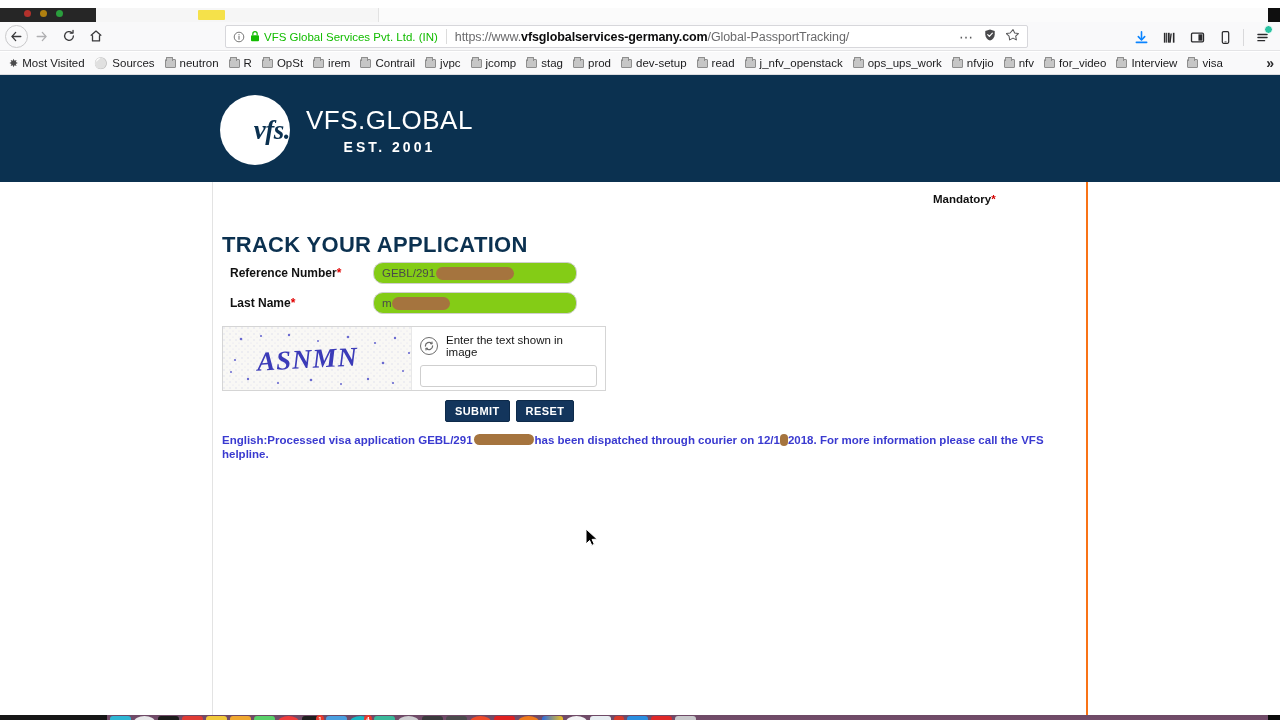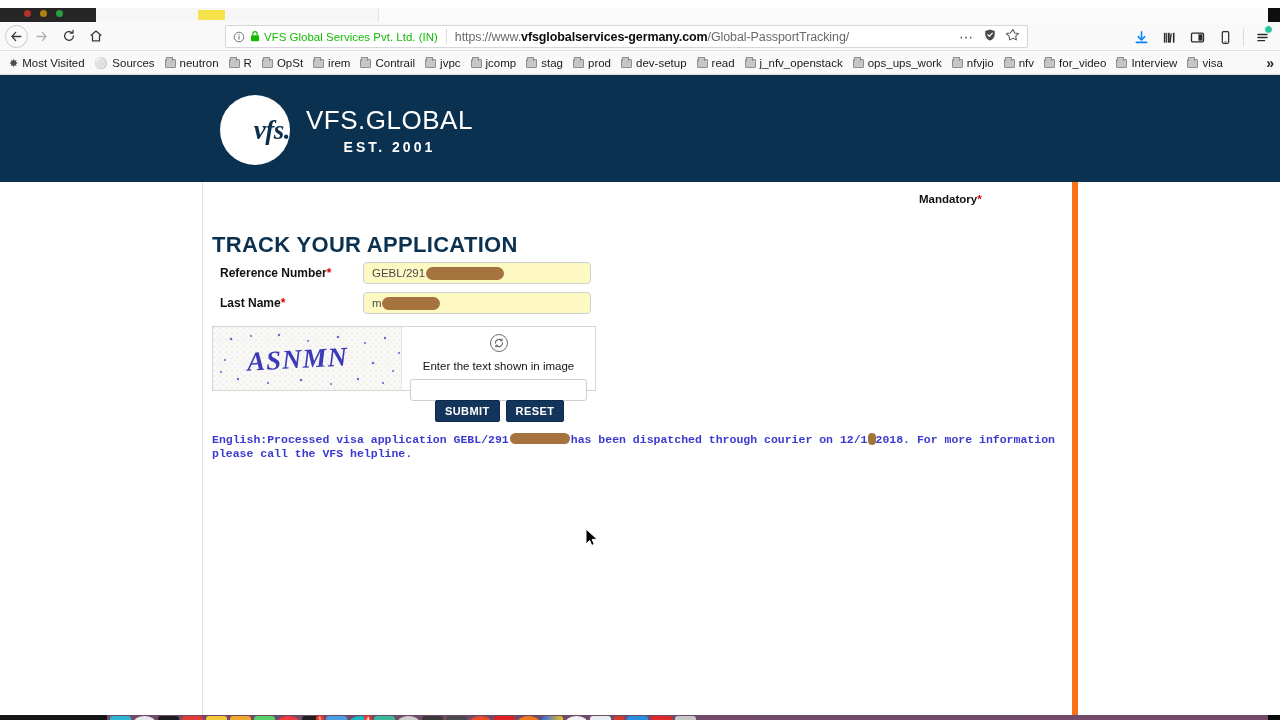--- a/index.html
+++ b/index.html
@@ -131,22 +131,22 @@
   .apply-wrap {
     position:absolute; right:217px; top:36px; display:flex; align-items:center;
     color:#ffffff; font-size:12.5px; gap:7px;
   }
   .flag-de {
     width:40px; height:23px; display:flex; flex-direction:column; flex:none;
   }
   .flag-de div { flex:1; }
 
   .content-frame {
-    position:absolute; top:107px; left:202px; width:876px; height:533px;
-    border-left:1px solid #e3e3e3; border-right:6px solid #f97316;
+    position:absolute; top:107px; left:212px; width:876px; height:533px;
+    border-left:1px solid #e3e3e3; border-right:2px solid #f97316;
     background:#ffffff;
   }
 
   .mandatory-box { position:absolute; right:20px; top:11px; width:133px; }
   .mandatory-lbl {
     font-size:11.5px; color:#111; font-weight:bold; margin-bottom:5px;
   }
   .mandatory-lbl .ast { color:#d40000; font-weight:bold; }
   .lang-select {
     width:133px; height:28px; background:#eef5e9;
@@ -166,22 +166,22 @@
     position:absolute; left:9px; top:50px;
     font-size:22px; font-weight:bold; color:#0b3150; letter-spacing:0.3px;
   }
 
   .form-row { position:absolute; left:17px; display:flex; align-items:center; }
   .form-row.r1 { top:80px; }
   .form-row.r2 { top:110px; }
   .flabel { width:143px; font-size:12px; font-weight:bold; color:#111; }
   .flabel .ast { color:#e00000; }
   .finput {
-    width:228px; height:22px; background:#fef9c3;
-    border:1px solid #cfcfcf; border-radius:4px;
+    width:204px; height:22px; background:#84cc16;
+    border:1px solid #cfcfcf; border-radius:10px;
     font-size:11.5px; color:#4a4a4a; padding-left:8px;
     display:flex; align-items:center; position:relative; overflow:hidden;
   }
   .redact {
     position:absolute; background:#a5743e; border-radius:9px; height:12px;
   }
   .redact.r-ref { left:62px; top:4px; width:78px; height:13px; border-radius:8px; }
   .redact.r-name { left:18px; top:4px; width:58px; height:13px; border-radius:8px; }
 
   .captcha-box {
@@ -192,41 +192,41 @@
     width:193px; height:63px; background:#f9f8f5; position:relative; overflow:hidden;
     border-right:1px solid #e8e8e8;
   }
   .captcha-text {
     position:absolute; left:34px; top:17px;
     font-family:"Liberation Serif", serif; font-style:italic; font-weight:bold;
     font-size:27px; color:#3b3bb8; letter-spacing:1px;
     transform:rotate(-3deg);
   }
   .captcha-right { flex:1; padding:7px 8px 0 8px; }
-  .captcha-toprow { display:flex; align-items:center; gap:8px;flex-direction:column; }
+  .captcha-toprow { display:flex; align-items:center; gap:8px; }
   .refresh-ico {
     width:18px; height:18px; border-radius:50%; border:1.6px solid #6d6d6d;
     display:flex; align-items:center; justify-content:center; flex:none;
   }
   .captcha-label { font-size:11.5px; color:#151515; }
   .captcha-input {
     margin-top:7px; width:177px; height:22px; background:#fff;
     border:1px solid #cfcfcf; border-radius:3px;
   }
 
   .btn-row { position:absolute; left:232px; top:218px; display:flex; gap:6px; }
   .btn {
     background:#13355c; color:#ffffff; font-size:11px; font-weight:bold;
     padding:4px 9px; border:1px solid #0d2a4a; border-radius:2px;
     letter-spacing:0.4px;
   }
 
   .status-msg {
     position:absolute; left:9px; top:251px; width:860px;
-    font-size:11.5px; font-weight:bold; color:#3a3ad0; line-height:14px;font-family:Liberation Mono, monospace;
+    font-size:11.5px; font-weight:bold; color:#3a3ad0; line-height:14px;
   }
   .status-msg .redact-inline {
     display:inline-block; width:60px; height:11px; background:#a5743e;
     border-radius:7px; vertical-align:-1px; margin:0 1px;
   }
   .status-msg .redact-mini {
     display:inline-block; width:8px; height:12px; background:#a5743e;
     border-radius:4px; vertical-align:-2px;
   }
 

